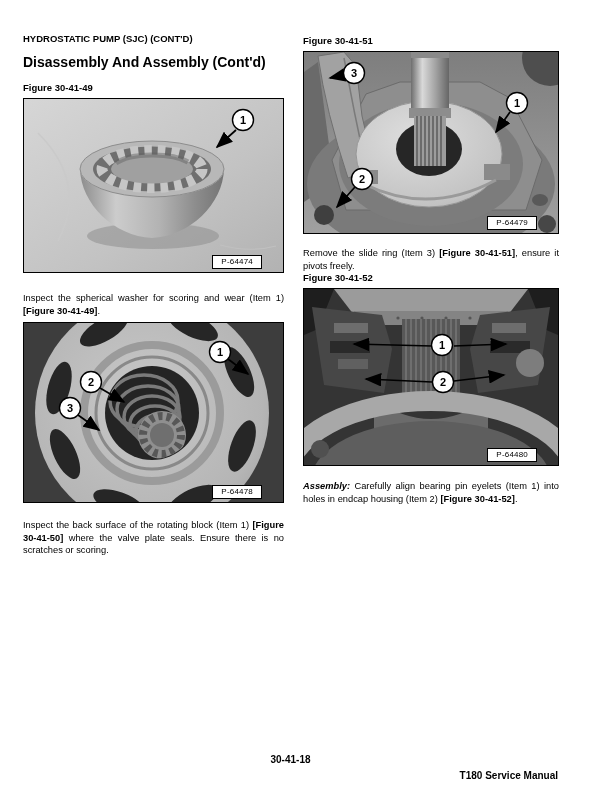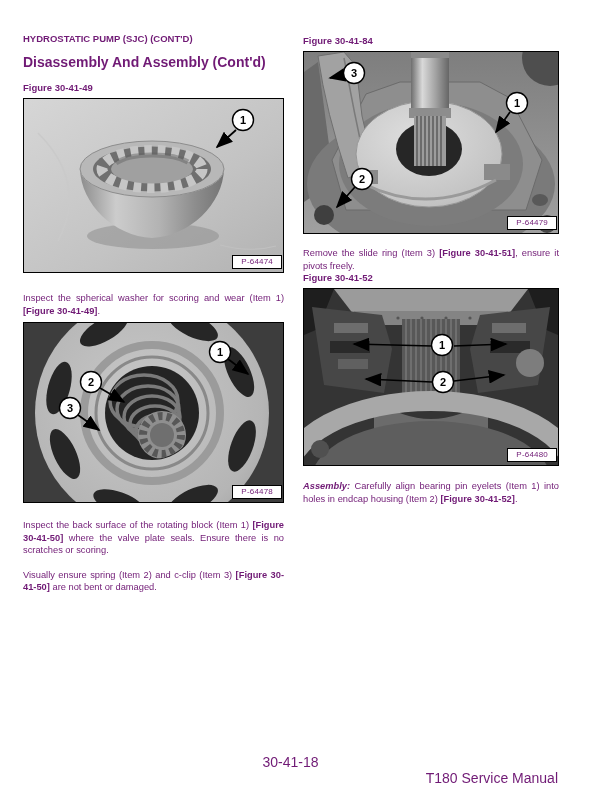--- a/index.html
+++ b/index.html
@@ -1,41 +1,41 @@
 <!DOCTYPE html>
 <html><head>
 <meta charset="utf-8">
 <style>
   html,body{margin:0;padding:0;background:#e9e9e9;}
   .page{position:relative;width:612px;height:792px;background:#ffffff;
-        font-family:"Liberation Sans",sans-serif;color:#701a75;overflow:hidden;margin:0 auto;}
+        font-family:"Liberation Sans",sans-serif;color:#000000;overflow:hidden;margin:0 auto;}
   .col{position:absolute;}
   .col-left{left:23px;top:33px;width:261px;}
   .col-right{left:303px;top:35px;width:256px;}
   .h-title{font-size:9.5px;font-weight:bold;line-height:11px;margin:0;}
   .h-sub{font-size:14px;font-weight:bold;line-height:11px;margin:13px 0 0 0;}
   .figcap{font-size:9.5px;font-weight:bold;line-height:11px;margin:0;}
   .mt14{margin-top:14px;} .mt16{margin-top:16px;} .mt13{}
   .photo{position:relative;border:1px solid #000;margin-top:5px;background:#9a9a9a;overflow:hidden;}
   .ph49{width:259px;height:173px;}
   .ph50{width:259px;height:179px;}
   .ph51{width:254px;height:181px;}
   .ph52{width:254px;height:176px;}
-  .plabel{position:absolute;right:1px;bottom:3px;background:#fff;border:1px solid #000;
+  .plabel{position:absolute;right:21px;bottom:3px;background:#fff;border:1px solid #000;
           font-size:8px;line-height:12px;padding:0 8px;letter-spacing:0.2px;}
   p.body{font-size:9.3px;line-height:12.5px;margin:0;text-align:justify;}
   p.body.p1{margin-top:19px;}
   p.body.p2{margin-top:16px;}
   p.body.p3{margin-top:12px;}
   p.body.p4{margin-top:14px;}
   p.body.p5,p.body.p6{margin-top:13px;}
   p.body.p7{margin-top:14px;}
   .b{font-weight:bold;}
   .bi{font-weight:bold;font-style:italic;}
-  .footer{position:absolute;left:23px;top:754px;width:535px;height:14px;font-size:14px;font-weight:normal;}
+  .footer{position:absolute;left:23px;top:754px;width:535px;height:14px;font-size:10px;font-weight:bold;}
   .footer .pagenum{position:absolute;left:50%;transform:translateX(-50%);}
   .footer .manual{position:absolute;right:0;margin-top:16px;}
   svg{display:block;}
   .cn{font:bold 11px "Liberation Sans",sans-serif;}
   svg text{text-anchor:middle;fill:#000;}
   .aline{stroke:#000;stroke-width:1.7;}
   .cc{fill:#fff;stroke:#000;stroke-width:1.4;}
 </style>
 </head>
 <body>
@@ -143,25 +143,24 @@
           <line class="aline" x1="54" y1="92" x2="75" y2="107" marker-end="url(#ar50)"></line>
           <circle class="cc" cx="46" cy="85" r="10.5"></circle>
           <text class="cn" x="46" y="89">3</text>
         </g>
       </svg>
       <div class="plabel">P-64478</div>
     </div>
 
     <p class="body p2"><span>Inspect the back surface of the rotating block (Item 1) </span><span class="b">[Figure 30-41-50]</span><span> where the valve plate seals. Ensure there is no scratches or scoring.</span></p>
 
-    <p class="body p3"><span>Visually ensure spring (Item 2) and c-clip (Item 3) </span><span class="b">[Figure 30-41-50]</span><span> are not bent or damaged.</span></p>
   </div>
 
   <div class="col col-right">
-    <h3 class="figcap">Figure 30-41-84</h3>
+    <h3 class="figcap">Figure 30-41-51</h3>
     <div class="photo ph51">
       <svg width="254" height="181" viewBox="0 0 254 181">
         <defs>
           <linearGradient id="bg51" x1="0" y1="0" x2="0" y2="1">
             <stop offset="0" stop-color="#7e7e7e"></stop>
               <stop offset="1" stop-color="#a0a0a0"></stop>
           </linearGradient>
           <radialGradient id="sp51" cx="0.4" cy="0.35" r="0.8">
             <stop offset="0" stop-color="#dedede"></stop>
               <stop offset="0.8" stop-color="#c3c3c3"></stop>

